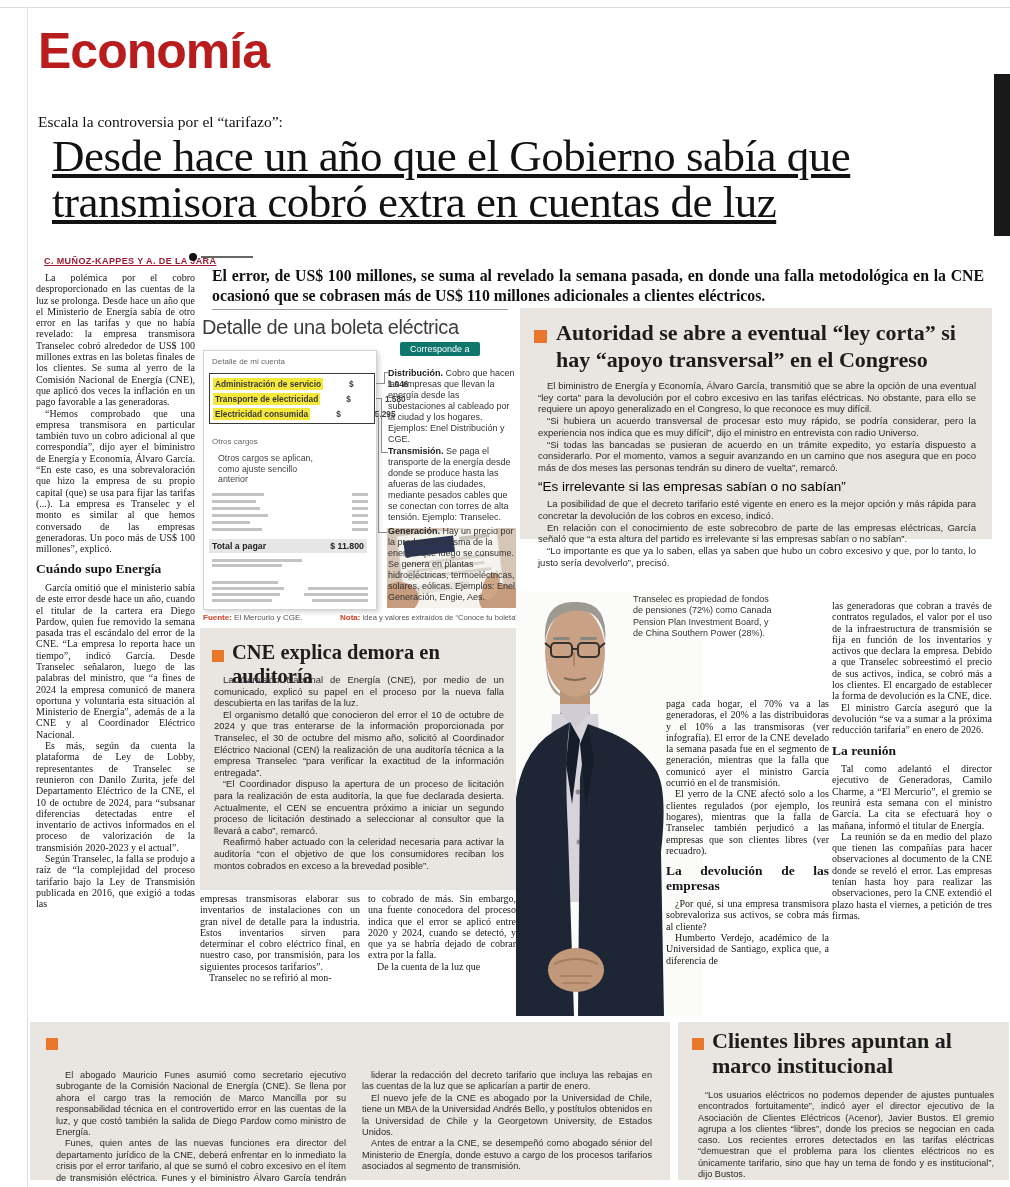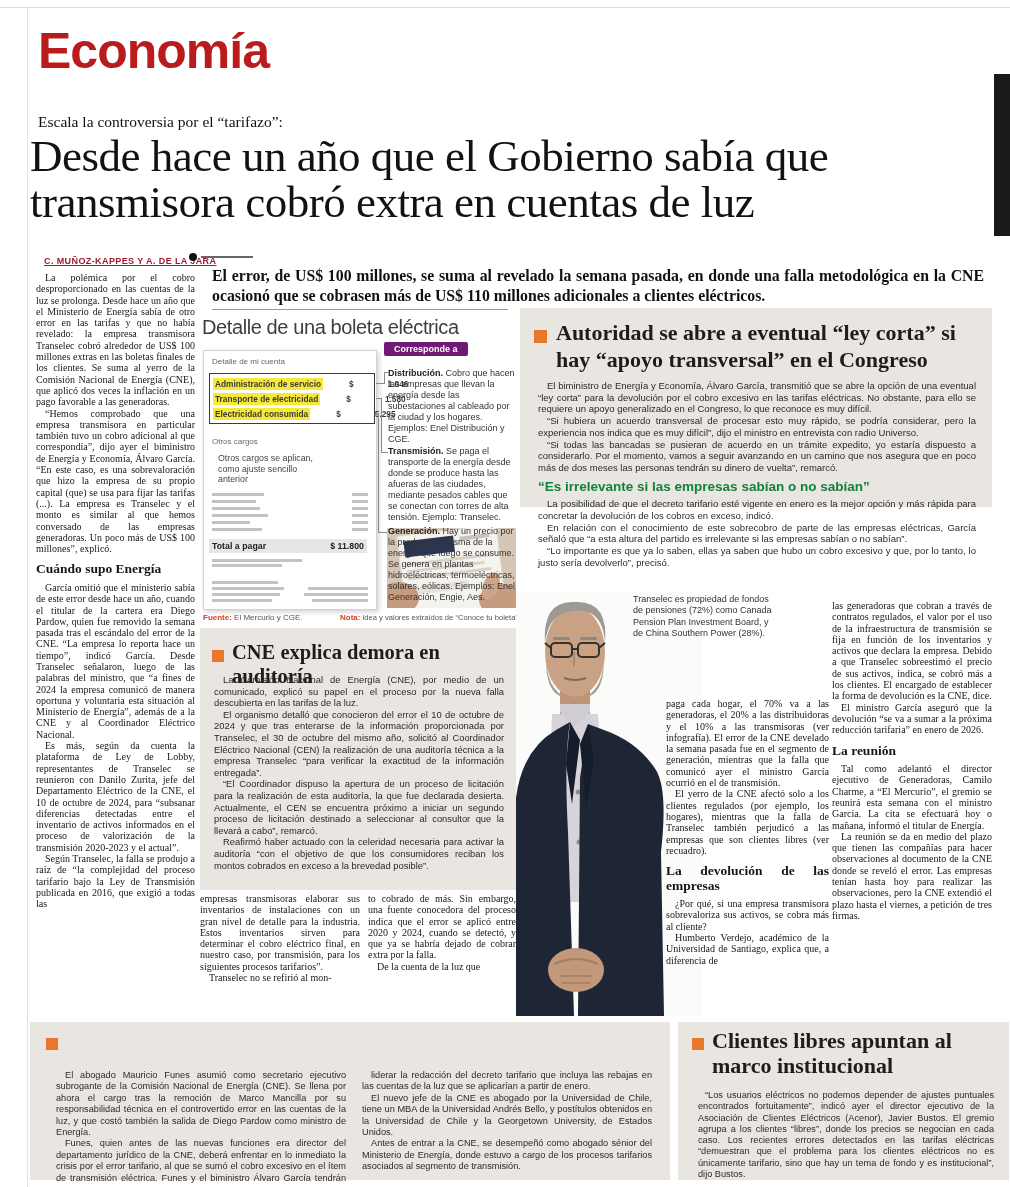--- a/index.html
+++ b/index.html
@@ -4,21 +4,21 @@
 <style>
   html,body{margin:0;padding:0;background:#ffffff;}
   body{width:1010px;height:1187px;position:relative;font-family:"Liberation Serif",serif;color:#1a1a1a;overflow:hidden;}
   .abs{position:absolute;}
   
   .edge-top{left:0;top:7px;width:1010px;height:1px;background:#dcdcdc;}
   .edge-left{left:27px;top:7px;width:1px;height:1180px;background:#e3e3e3;}
   .tr-bar{left:994px;top:74px;width:16px;height:162px;background:#191919;}
   .masthead{left:38px;top:22px;font-family:"Liberation Sans",sans-serif;font-weight:bold;font-size:50px;letter-spacing:-1px;color:#b91c1c;}
   .kicker{left:38px;top:113px;font-size:15.5px;color:#111;}
-  .headline{left:30px;top:133px;width:958px;font-size:45px;line-height:46px;letter-spacing:-0.5px;color:#121212;}
+  .headline{left:52px;top:133px;width:958px;font-size:45px;line-height:46px;letter-spacing:-0.5px;color:#121212;text-decoration:underline;}
   .byline{left:44px;top:256px;font-family:"Liberation Sans",sans-serif;font-weight:bold;font-size:9px;letter-spacing:.4px;color:#9e1c33;text-decoration:underline;}
   .lead-dot{left:189px;top:253px;width:8px;height:8px;border-radius:50%;background:#111;}
   .lead-dash{left:201px;top:256px;width:52px;height:2px;background:#666;}
   .lead{left:212px;top:266px;width:772px;font-size:15.8px;font-weight:bold;line-height:19.5px;text-align:justify;color:#111;}
   .lead-rule{left:212px;top:309px;width:296px;height:1px;background:#9a9a9a;}
 
   
   .bodycol{font-size:10px;line-height:11.3px;text-align:justify;color:#161616;}
   .bodycol p{margin:0;text-indent:9px;}
   .subhead{font-weight:bold;font-size:13.5px;line-height:14.5px;text-indent:0 !important;margin:8px 0 5px 0 !important;}
@@ -38,39 +38,39 @@
   .hl-label{background:#f6e93a;padding:1px 2px;white-space:nowrap;}
   .hl-cur{margin-left:auto;padding-right:8px;}
   .hl-val{width:26px;text-align:right;}
   .bill-other{position:absolute;left:8px;top:86px;font-size:8px;color:#666;}
   .bill-note{position:absolute;left:14px;top:102px;width:110px;font-size:8.8px;line-height:10.5px;color:#444;}
   .fp{position:absolute;left:8px;width:156px;height:2.5px;}
   .fp .lb{position:absolute;left:0;top:0;height:2.5px;background:#c3c3c3;}
   .fp .vb{position:absolute;right:0;top:0;width:16px;height:2.5px;background:#c3c3c3;}
   .total-row{position:absolute;left:5px;top:188px;width:158px;height:14px;background:#e6e6e6;display:flex;align-items:center;font-size:8.8px;font-weight:bold;color:#222;padding:0 3px;box-sizing:border-box;}
   .total-row .tv{margin-left:auto;}
-  .badge{position:absolute;left:184px;top:26px;background:#701a75;color:#fff;font-size:9px;font-weight:bold;padding:2px 10px;border-radius:2px;}
+  .badge{position:absolute;left:200px;top:26px;background:#0f766e;color:#fff;font-size:9px;font-weight:normal;padding:2px 10px;border-radius:2px;}
   .legend-item{position:absolute;left:188px;width:128px;font-size:9px;line-height:11px;color:#333;}
   .legend-item b{color:#222;}
   .cline{position:absolute;background:#8a8a8a;}
   .hands-photo{position:absolute;left:187px;top:212px;width:129px;height:80px;}
   .info-footer{position:absolute;left:3px;top:297px;font-size:8px;color:#555;white-space:nowrap;}
   .info-footer b{color:#cf3f20;}
   .note-part{position:absolute;left:140px;top:297px;font-size:7.6px;color:#555;white-space:nowrap;}
   .note-part b{color:#cf3f20;font-size:8px;}
 
   
   .gbox{background:#e9e6e1;}
   .sq{position:absolute;background:#e8762b;}
   .gtitle{font-weight:bold;color:#1d1d1d;}
   .gbody{font-family:"Liberation Sans",sans-serif;color:#2a2a2a;text-align:justify;}
   .gbody p{margin:0;text-indent:9px;}
-  .gsub{font-family:"Liberation Sans",sans-serif;font-weight:bold;color:#15803d;text-indent:0 !important;}
-
-  .box-ley{left:520px;top:308px;width:472px;height:199px;}
+  .gsub{font-family:"Liberation Sans",sans-serif;font-weight:normal;color:#000000;text-indent:0 !important;}
+
+  .box-ley{left:520px;top:308px;width:472px;height:231px;}
   .box-ley .sq{left:14px;top:22px;width:13px;height:13px;}
   .box-ley .gtitle{position:absolute;left:36px;top:12px;width:420px;font-size:22px;line-height:26.5px;}
   .box-ley .gbody{position:absolute;left:18px;top:72px;width:438px;font-size:9.5px;line-height:11.7px;}
   .box-ley .gsub{font-size:13.5px;margin:7px 0 6px 0 !important;}
 
   .box-cne{left:200px;top:628px;width:316px;height:262px;}
   .box-cne .sq{left:12px;top:22px;width:12px;height:12px;}
   .box-cne .gtitle{position:absolute;left:32px;top:12px;width:280px;font-size:20.5px;line-height:24px;}
   .box-cne .gbody{position:absolute;left:14px;top:46px;width:290px;font-size:9.4px;line-height:11.6px;}
 

